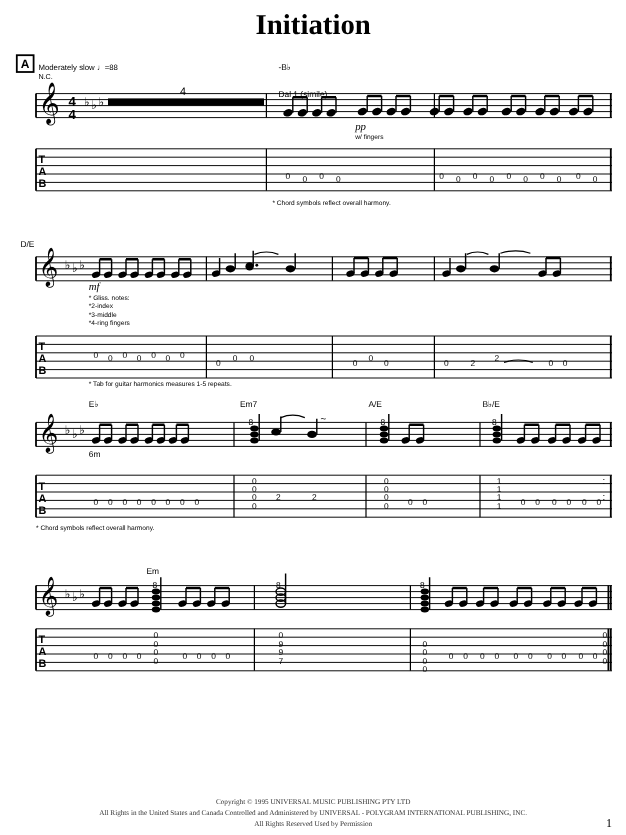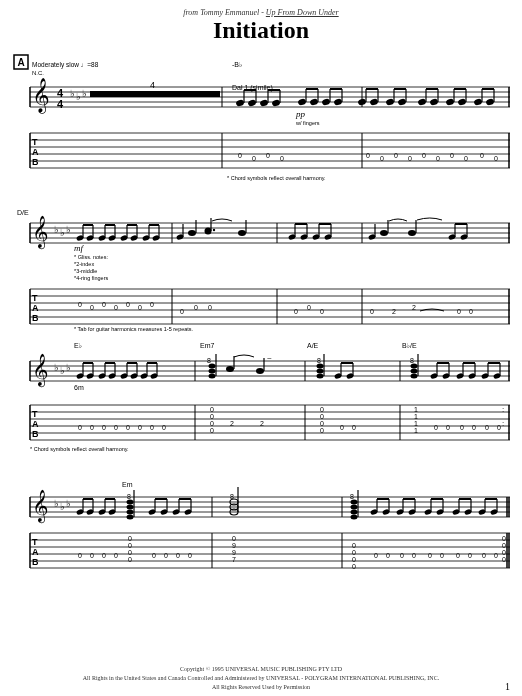--- a/index.html
+++ b/index.html
@@ -70,24 +70,20 @@
       right: 12px;
       font-size: 10px;
       color: #000;
     }
   </style>
 </head>
 <body>
 
 <div class="page">
   <div class="header">
-    <div class="header-sub">
-      <span>from Tommy Emmanuel -</span>
-      <span style="text-decoration:underline;">Up From Down Under</span>
-    </div>
     <div class="title">Initiation</div>
   </div>
 
   <div class="sheet-music">
 
     <svg class="staff-svg" viewBox="0 0 498 148" style="height:148px;">
 
       <rect x="2" y="10" width="14" height="14" fill="none" stroke="#000" stroke-width="1.5"></rect>
       <text x="9" y="21" text-anchor="middle" font-size="10" font-weight="bold" font-family="Arial">A</text>
 

